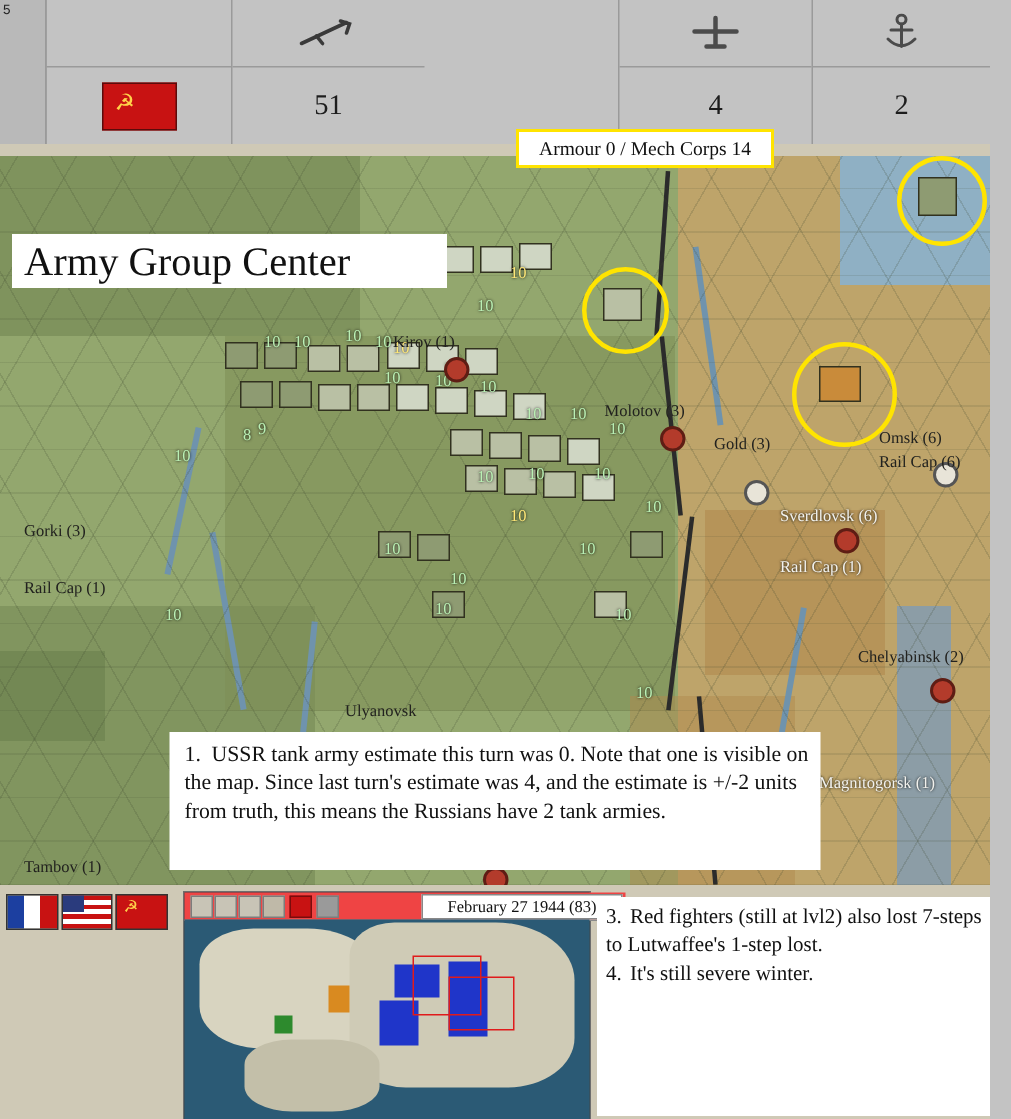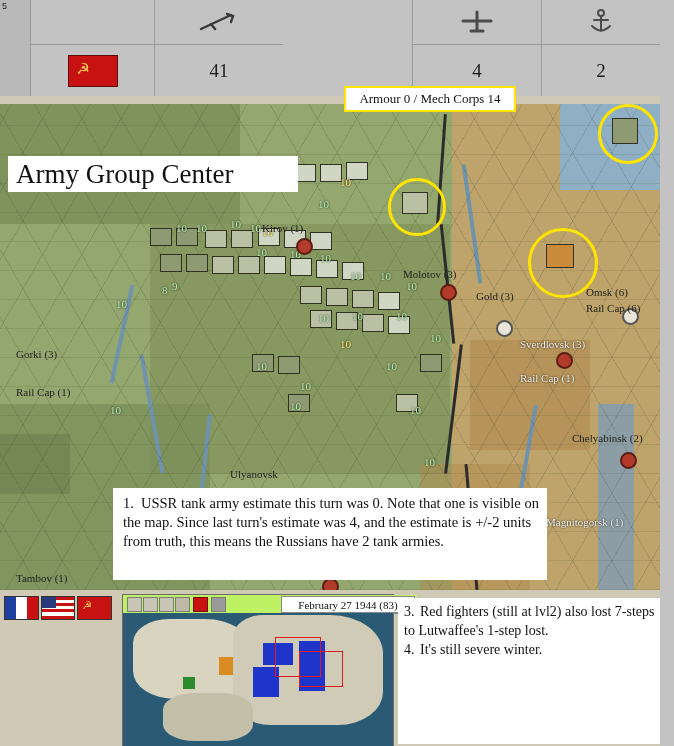--- a/index.html
+++ b/index.html
@@ -72,21 +72,21 @@
   
   #bottom{position:absolute;left:0;top:590px;width:674px;height:156px;background:#cfc9b6;}
   #flagstrip{position:absolute;left:4px;top:6px;width:110px;height:24px;display:flex;}
   .fl{width:34px;height:22px;border:1px solid #333;margin-right:2px;position:relative;}
   .fl-fr{background:linear-gradient(90deg,#1c3fa0 0 33%,#fff 33% 66%,#c81212 66% 100%);}
   .fl-us{background:linear-gradient(180deg,#c81212 0 14%,#fff 14% 28%,#c81212 28% 42%,#fff 42% 56%,#c81212 56% 70%,#fff 70% 85%,#c81212 85% 100%);}
   .fl-us:after{content:"";position:absolute;left:0;top:0;width:14px;height:11px;background:#2a3b7d;}
   .fl-su{background:#c81212;}
   .fl-su .hs{position:absolute;left:4px;top:3px;color:#ffd24a;font-size:11px;line-height:11px;}
   #minimap{position:absolute;left:122px;top:594px;width:270px;height:152px;background:#14242e;border:1px solid #6d6d6d;}
-  #mm-toolbar{position:absolute;left:0;top:0;width:294px;height:18px;background:#bef264;border-bottom:1px solid #8a8a8a;}
+  #mm-toolbar{position:absolute;left:0;top:0;width:294px;height:18px;background:#ef4444;border-bottom:1px solid #8a8a8a;}
   .mmbtn{position:absolute;top:2px;width:13px;height:13px;background:#c8c4b6;border:1px solid #7c7c7c;}
   #mm-date{position:absolute;right:2px;top:1px;width:132px;height:15px;background:#fff;border:1px solid #888;
     font-size:11px;display:flex;align-items:center;justify-content:center;color:#111;font-family:"Liberation Serif",serif;}
   #mm-canvas{position:absolute;left:0;top:18px;width:270px;height:133px;background:#2b5a75;overflow:hidden;}
   .mmland{position:absolute;background:#dcd8c6;}
   .mmdot{position:absolute;width:2px;height:2px;}
   .mmred{position:absolute;border:1px solid #e01b1b;}
   #note2{
     position:absolute;left:398px;top:598px;width:272px;height:146px;background:#fff;
     padding:4px 6px 0 6px;box-sizing:border-box;font-size:14px;line-height:19px;color:#111;
@@ -111,21 +111,21 @@
     </div>
   </div>
 
   <div class="statcol" style="left:154px;width:129px;">
     <div class="stat-icon">
       <svg width="44" height="22" viewBox="0 0 44 22">
           <path d="M4 18 L34 4 M30 3 l6 2 -2 6" stroke="#3a3a3a" stroke-width="2.4" fill="none" stroke-linecap="round"></path>
           <path d="M14 13 l4 5" stroke="#3a3a3a" stroke-width="2.4" stroke-linecap="round"></path>
         </svg>
     </div>
-    <div class="stat-val">41</div>
+    <div class="stat-val">51</div>
   </div>
 
 
   <div class="statcol" style="left:412px;width:129px;">
     <div class="stat-icon">
       <svg width="40" height="24" viewBox="0 0 40 24">
           <path d="M20 2 v18 M6 11 h28 M14 21 h12" stroke="#4b4b4b" stroke-width="3" stroke-linecap="round"></path>
         </svg>
     </div>
     <div class="stat-val">4</div>
@@ -237,21 +237,21 @@
   <div class="city" style="left:296px;top:134px;"></div>
   <div class="citylbl" style="left:262px;top:118px;">Kirov (1)</div>
   <div class="city" style="left:440px;top:180px;"></div>
   <div class="citylbl" style="left:403px;top:164px;">Molotov (3)</div>
   <div class="city grey" style="left:622px;top:204px;"></div>
   <div class="citylbl" style="left:586px;top:182px;">Omsk (6)</div>
   <div class="citylbl" style="left:586px;top:198px;">Rail Cap (6)</div>
   <div class="city grey" style="left:496px;top:216px;"></div>
   <div class="citylbl" style="left:476px;top:186px;">Gold (3)</div>
   <div class="city" style="left:556px;top:248px;"></div>
-  <div class="citylbl w" style="left:520px;top:234px;">Sverdlovsk (3)</div>
+  <div class="citylbl w" style="left:520px;top:234px;">Sverdlovsk (6)</div>
   <div class="citylbl w" style="left:520px;top:268px;">Rail Cap (1)</div>
   <div class="citylbl" style="left:16px;top:244px;">Gorki (3)</div>
   <div class="citylbl" style="left:16px;top:282px;">Rail Cap (1)</div>
   <div class="city" style="left:620px;top:348px;"></div>
   <div class="citylbl" style="left:572px;top:328px;">Chelyabinsk (2)</div>
   <div class="citylbl" style="left:230px;top:364px;">Ulyanovsk</div>
   <div class="citylbl" style="left:136px;top:444px;">Penza (1)</div>
   <div class="citylbl" style="left:270px;top:458px;">Kuibychev (1)</div>
   <div class="city" style="left:322px;top:474px;"></div>
 

